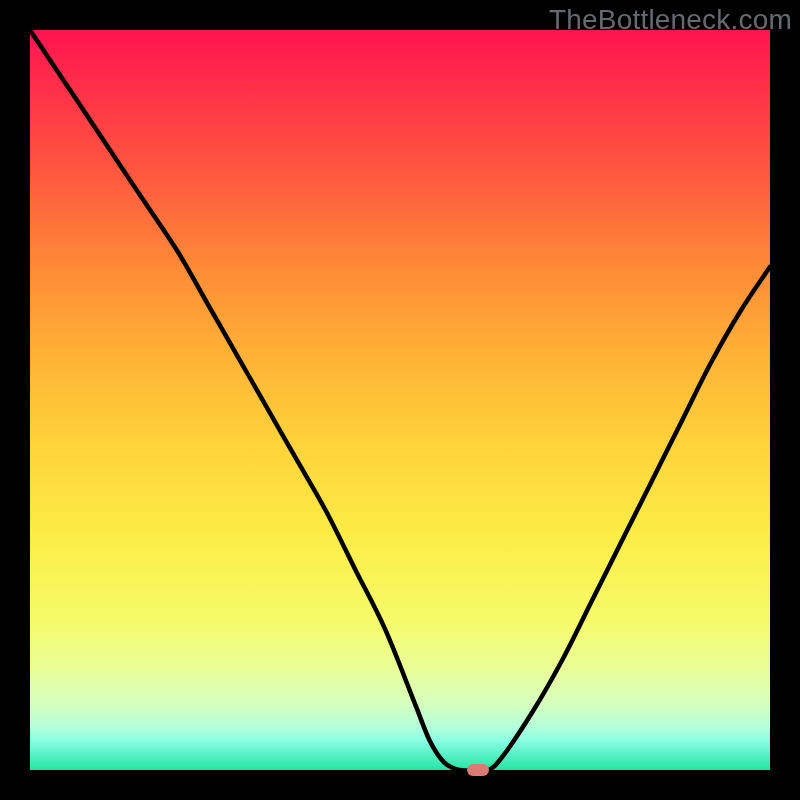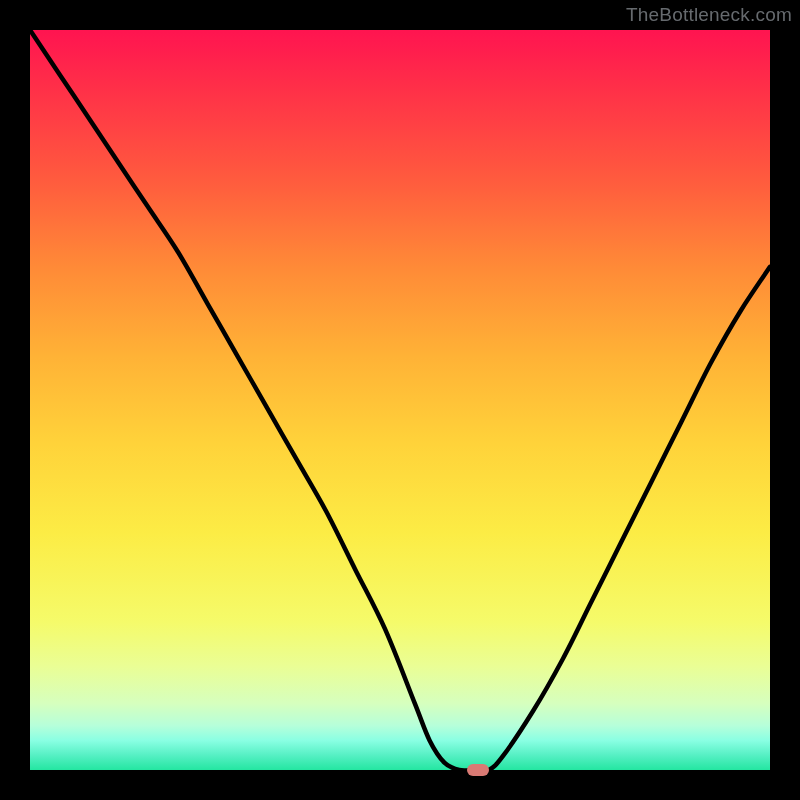--- a/index.html
+++ b/index.html
@@ -53,21 +53,21 @@
     width: 22px;
     height: 12px;
     border-radius: 6px;
     background: #d97a74;
   }
   .watermark {
     position: absolute;
     top: 4px;
     right: 8px;
     font-family: Arial, Helvetica, sans-serif;
-    font-size: 19px;
+    font-size: 28px;
     font-weight: 500;
     color: #666a6e;
     letter-spacing: 0.2px;
     user-select: none;
   }
 </style>
 </head>
 <body>
 
 <div class="frame">

